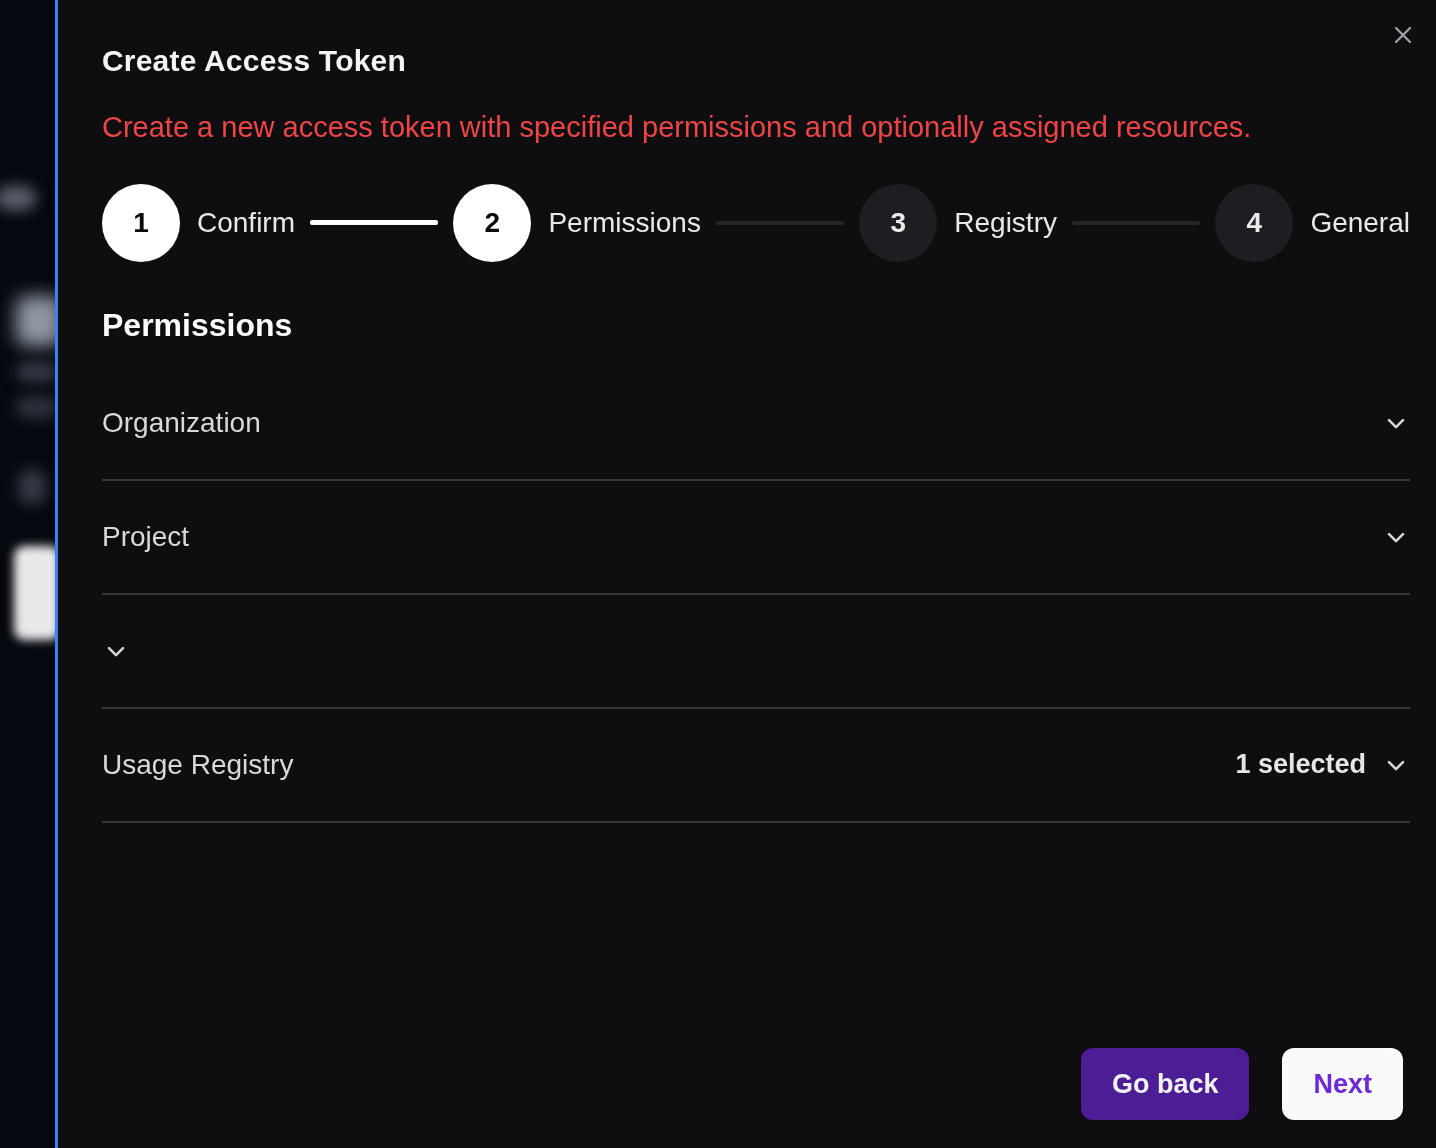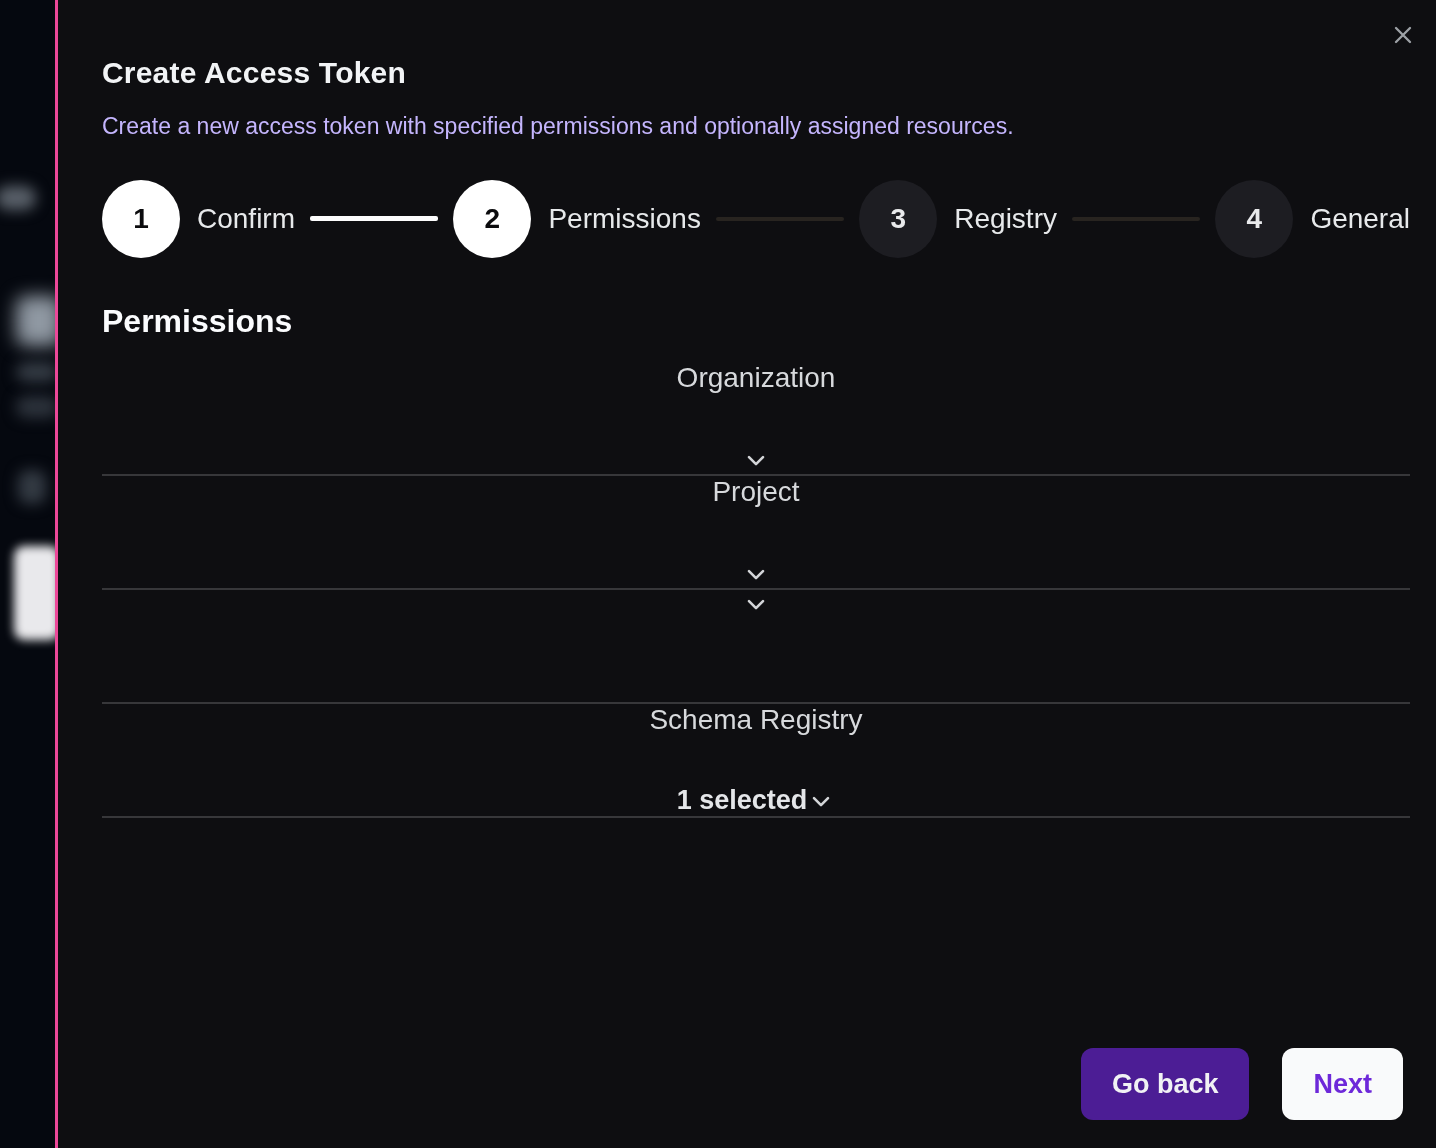--- a/index.html
+++ b/index.html
@@ -22,40 +22,40 @@
   .b2 { left: 16px; top: 296px; width: 46px; height: 50px; background: #8f98a2; filter: blur(9px); }
   .b3 { left: 16px; top: 362px; width: 42px; height: 20px; background: #343b44; }
   .b4 { left: 16px; top: 396px; width: 42px; height: 22px; background: #2c323b; }
   .b5 { left: 18px; top: 470px; width: 28px; height: 34px; background: #333a43; }
   .b6 { left: 14px; top: 546px; width: 46px; height: 94px; background: #e9e9ec; filter: blur(5px); }
 
   
   .modal {
     position: absolute; left: 55px; top: 0; right: 0; bottom: 0;
     background: #0e0e11;
-    border-left: 3px solid #ec4899;
-    padding: 12px 26px 28px 44px;
+    border-left: 3px solid #3b82f6;
+    padding: 0 26px 28px 44px;
     display: flex; flex-direction: column; justify-content: flex-end;
   }
   .close-btn {
     position: absolute; top: 18px; right: 16px;
     width: 34px; height: 34px;
     background: none; border: none; padding: 0;
     color: #9da1a6; cursor: pointer;
     display: flex; align-items: center; justify-content: center;
   }
   .title {
     margin: 44px 0 0;
     font-size: 30px; font-weight: 700; letter-spacing: 0.2px;
     color: #f2f4f6; line-height: 1.1;
   }
   .subtitle {
-    margin: 24px 0 0;
-    font-size: 23px; font-weight: 400;
-    color: #c4b5fd; line-height: 1.2;
+    margin: 33px 0 0;
+    font-size: 29px; font-weight: 400;
+    color: #ef4444; line-height: 1.2;
   }
 
   
   .stepper { display: flex; align-items: center; margin-top: 39px; }
   .step { display: flex; align-items: center; gap: 17px; flex: 0 0 auto; cursor: pointer; }
   .step-circle {
     width: 78px; height: 78px; border-radius: 50%;
     display: flex; align-items: center; justify-content: center;
     font-size: 28px; font-weight: 700;
   }
@@ -71,24 +71,23 @@
     margin: 45px 0 0;
     font-size: 32px; font-weight: 700;
     color: #fbfcfe; line-height: 1.15;
   }
   .groups { margin-top: 23px; }
   .group-row {
     height: 114px;
     display: flex; align-items: center; justify-content: space-between;
     border-bottom: 2px solid #37373a;
     cursor: pointer;
-    flex-direction: column;
   }
   .group-label { font-size: 28px; font-weight: 500; color: #d7d9dc; }
-  .group-right { display: flex; align-items: center; gap: 0; }
+  .group-right { display: flex; align-items: center; gap: 16px; }
   .group-selection { font-size: 27px; font-weight: 600; color: #e4e6e9; }
   .group-selection:empty { display: none; }
   .chevron { color: #d3d5d8; display: flex; }
 
   
   .footer {
     margin-top: auto;
     display: flex; justify-content: flex-end; align-items: center;
     gap: 33px; padding-right: 7px;
   }
@@ -180,21 +179,21 @@
 
         <span class="chevron">
           <svg width="28" height="28" viewBox="0 0 24 24" fill="none" stroke="currentColor" stroke-width="2.2" stroke-linecap="round" stroke-linejoin="round">
               <path d="M6 9.5l6 6 6-6"></path>
             </svg>
         </span>
       </span>
     </div>
 
     <div class="group-row">
-      <span class="group-label">Schema Registry</span>
+      <span class="group-label">Usage Registry</span>
       <span class="group-right">
         <span class="group-selection">1 selected</span>
         <span class="chevron">
           <svg width="28" height="28" viewBox="0 0 24 24" fill="none" stroke="currentColor" stroke-width="2.2" stroke-linecap="round" stroke-linejoin="round">
               <path d="M6 9.5l6 6 6-6"></path>
             </svg>
         </span>
       </span>
     </div>
 

